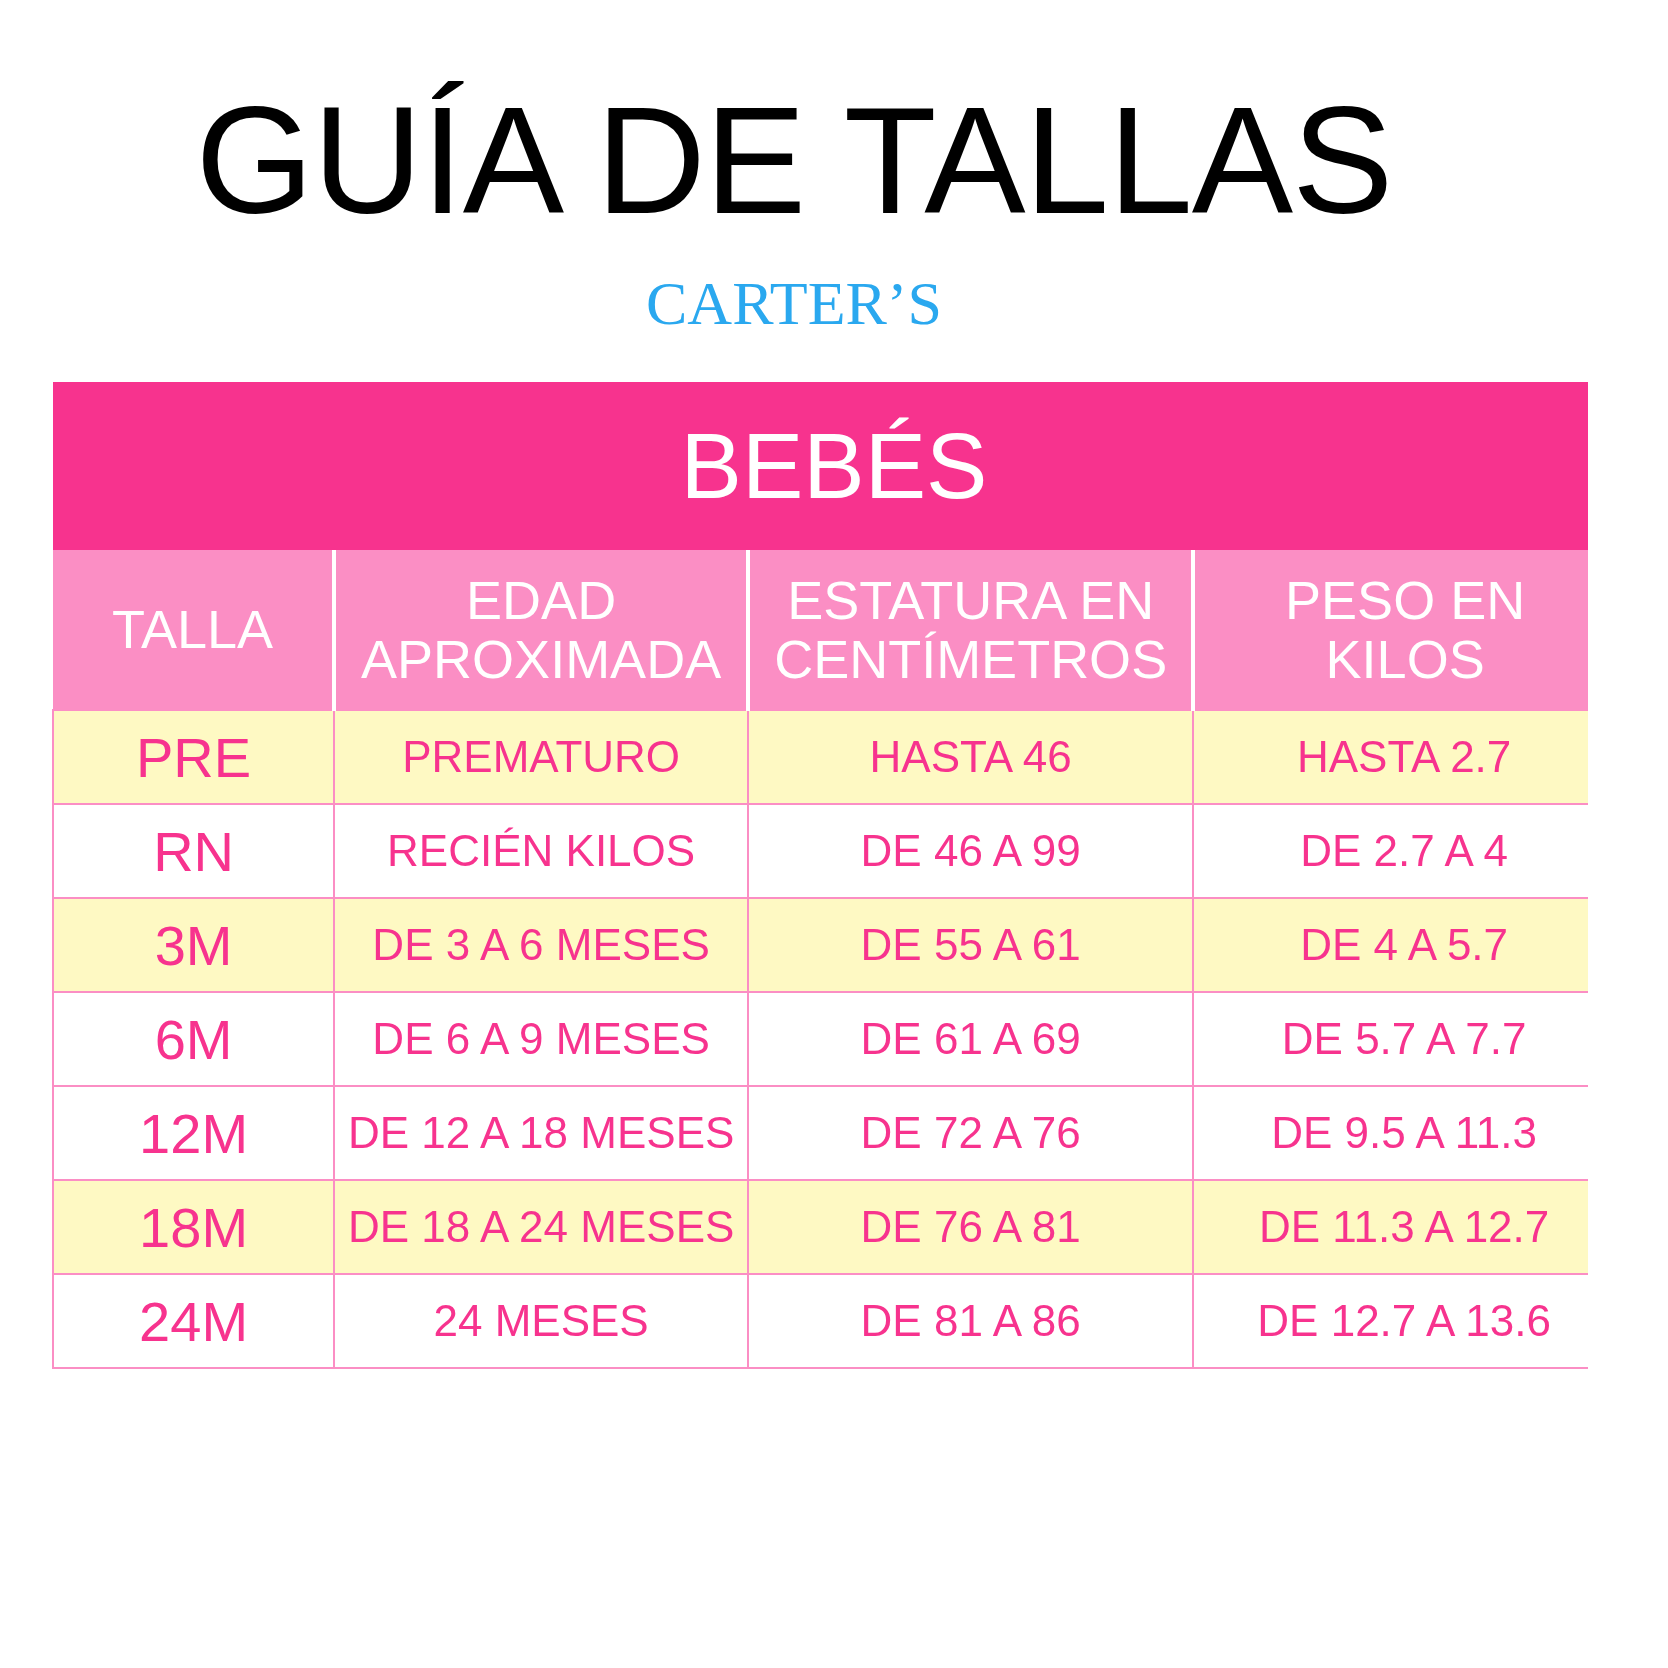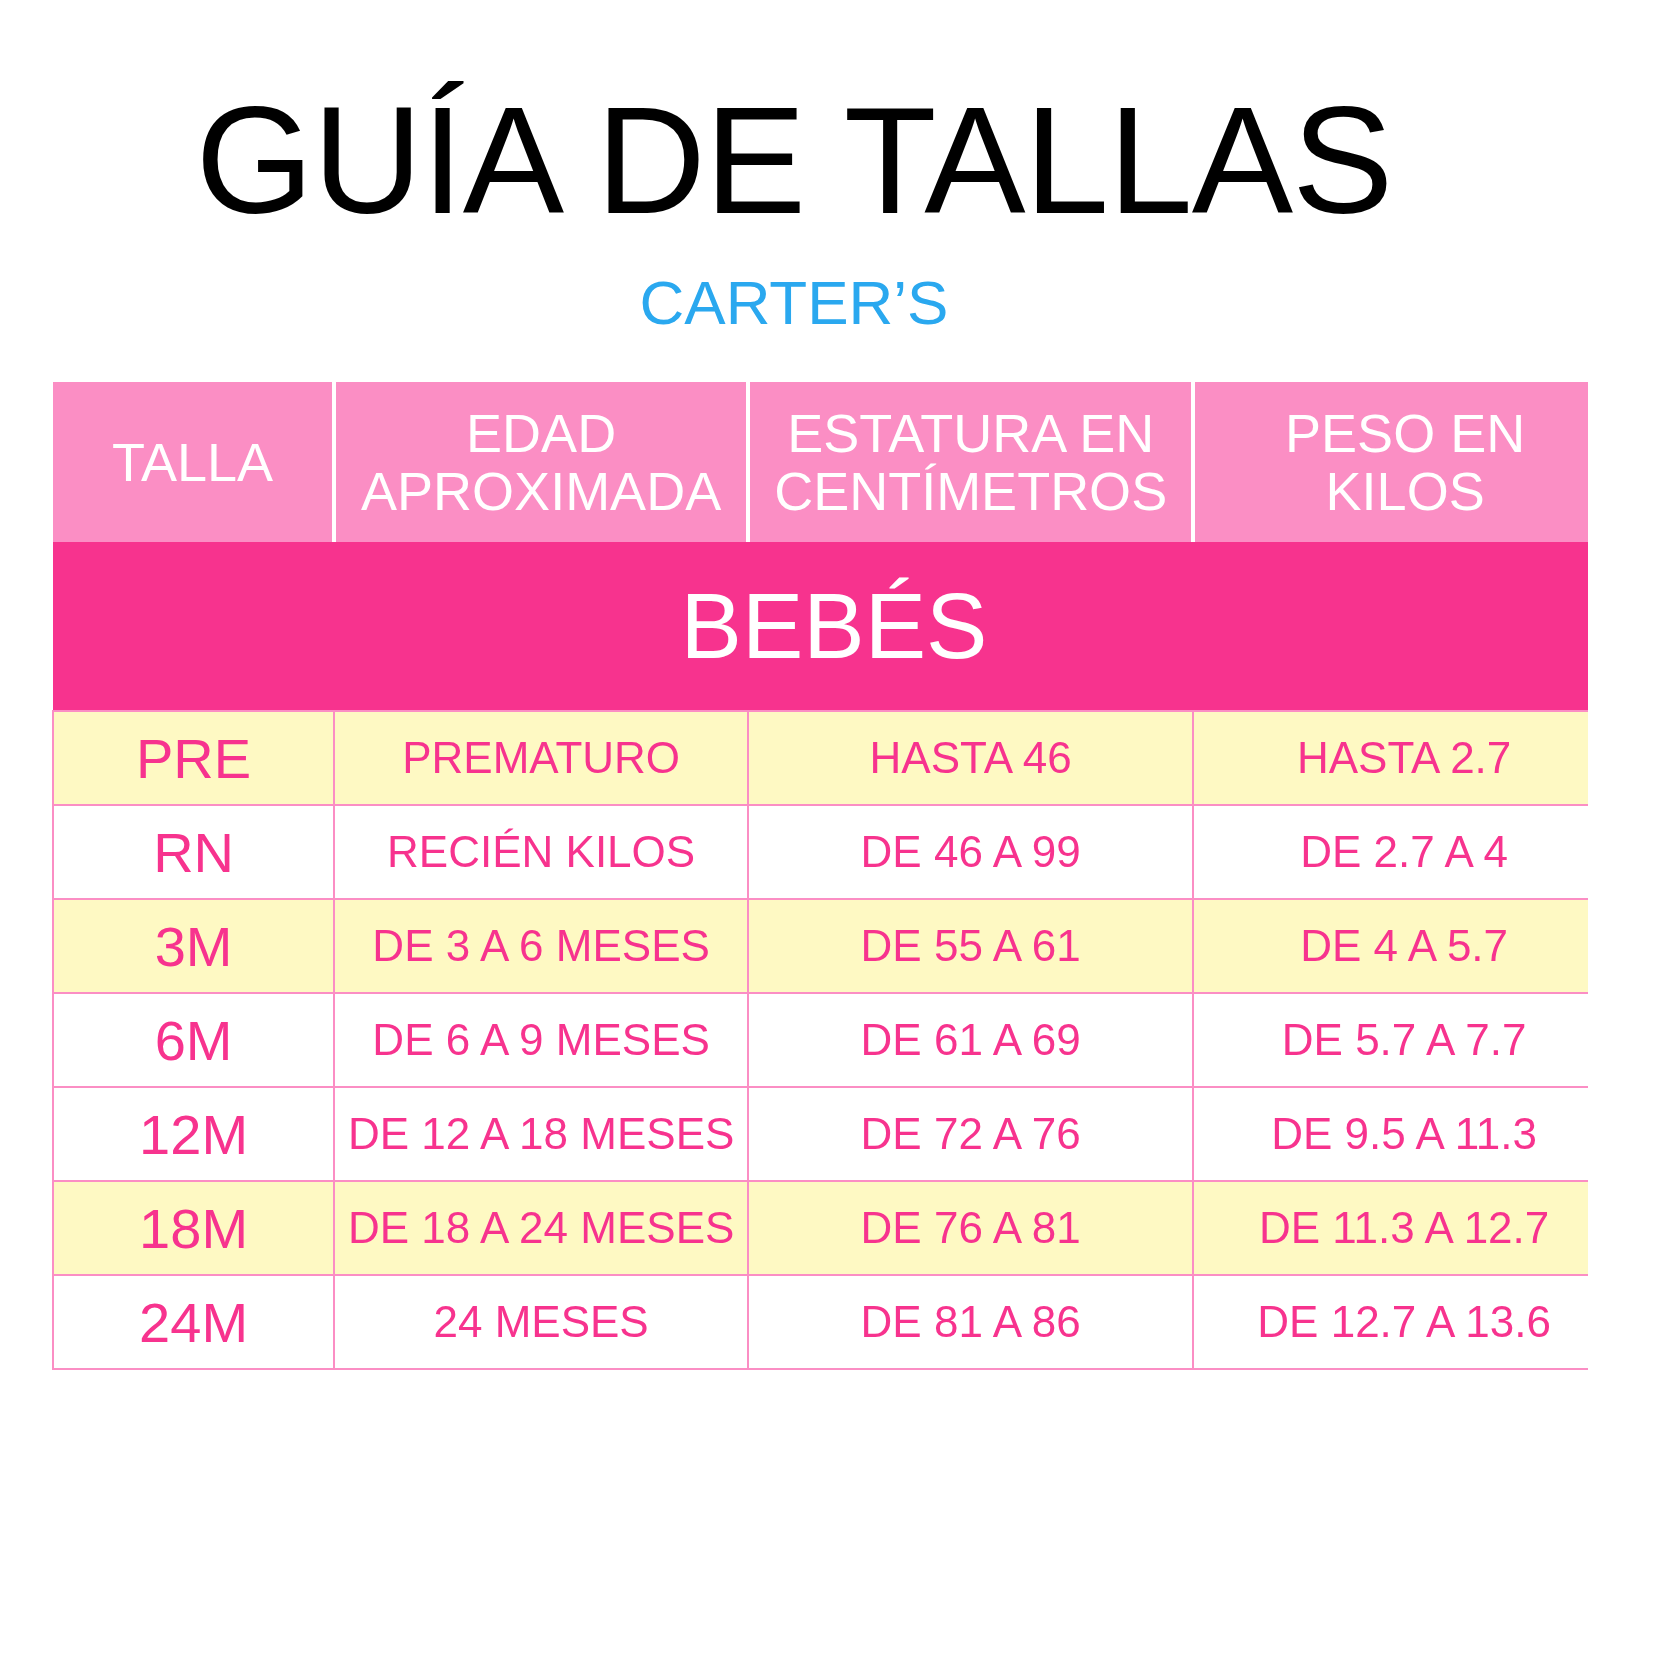--- a/index.html
+++ b/index.html
@@ -31,20 +31,21 @@
     white-space: nowrap;
   }
   .brand {
     text-align: center;
     font-size: 62px;
     line-height: 1.0;
     font-weight: 400;
     color: #2aa8ef;
     letter-spacing: 0px;
     margin-top: 36px;
+    font-family: Liberation Serif, serif;
   }
   .table-wrap {
     margin: 48px 52px 0 52px;
     width: 1564px;
   }
   table.size-table {
     width: 100%;
     border-collapse: collapse;
     table-layout: fixed;
   }
@@ -112,27 +113,27 @@
   <div class="table-wrap">
     <table class="size-table">
       <colgroup>
         <col class="w-size">
         <col class="w-age">
         <col class="w-height">
         <col class="w-weight">
       </colgroup>
       <thead>
         <tr>
+          <th class="banner-cell" colspan="4">BEBÉS</th>
+        </tr>
+        <tr>
           <th class="col-head">TALLA</th>
           <th class="col-head">EDAD APROXIMADA</th>
           <th class="col-head">ESTATURA EN CENTÍMETROS</th>
           <th class="col-head">PESO EN KILOS</th>
-        </tr>
-        <tr>
-          <th class="banner-cell" colspan="4">BEBÉS</th>
         </tr>
       </thead>
       <tbody>
         <tr class="alt">
           <td class="c-size">PRE</td>
           <td class="c-age">PREMATURO</td>
           <td class="c-height">HASTA 46</td>
           <td class="c-weight">HASTA 2.7</td>
         </tr>
         <tr>

